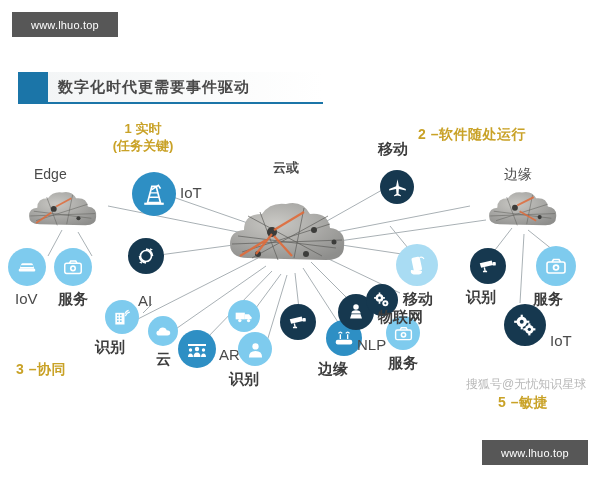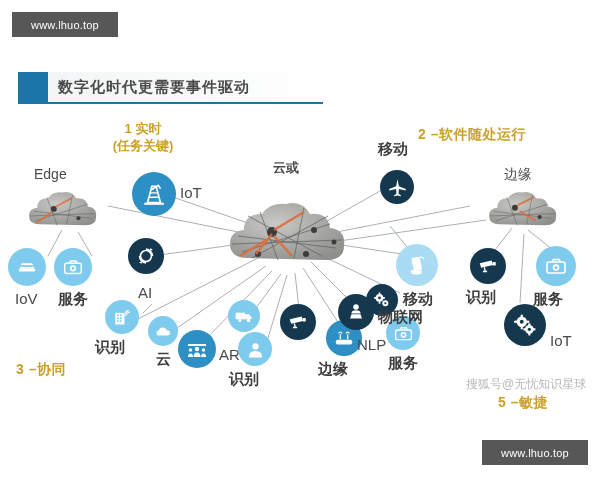--- a/index.html
+++ b/index.html
@@ -199,21 +199,21 @@
 
   <div class="node" style="left:128px;top:130px;width:36px;height:36px;background:#16384f;">
     <svg width="22" height="22" viewBox="0 0 24 24">
       <circle cx="12" cy="12" r="6" fill="none" stroke="#fff" stroke-width="1.8"></circle>
       <path d="M12 4.5 A7.5 7.5 0 0 1 19 12" fill="none" stroke="#fff" stroke-width="1.8"></path>
       <path d="M12 19.5 A7.5 7.5 0 0 1 5 12" fill="none" stroke="#fff" stroke-width="1.8"></path>
       <path d="M16.5 3.5 L19.5 5 L16.5 6.5 Z" fill="#fff"></path>
       <path d="M7.5 20.5 L4.5 19 L7.5 17.5 Z" fill="#fff"></path>
     </svg>
   </div>
-  <div class="lbl plain" style="left:138px;top:176px;">AI</div>
+  <div class="lbl plain" style="left:138px;top:184px;">AI</div>
 
   <div class="node" style="left:105px;top:192px;width:34px;height:34px;background:#7ecbee;">
     <svg width="20" height="20" viewBox="0 0 24 24">
       <rect x="4" y="7" width="11" height="14" fill="#fff"></rect>
       <g fill="#7ecbee">
         <rect x="6" y="9" width="2" height="2"></rect>
           <rect x="9.5" y="9" width="2" height="2"></rect>
         <rect x="6" y="12.5" width="2" height="2"></rect>
           <rect x="9.5" y="12.5" width="2" height="2"></rect>
         <rect x="6" y="16" width="2" height="2"></rect>

